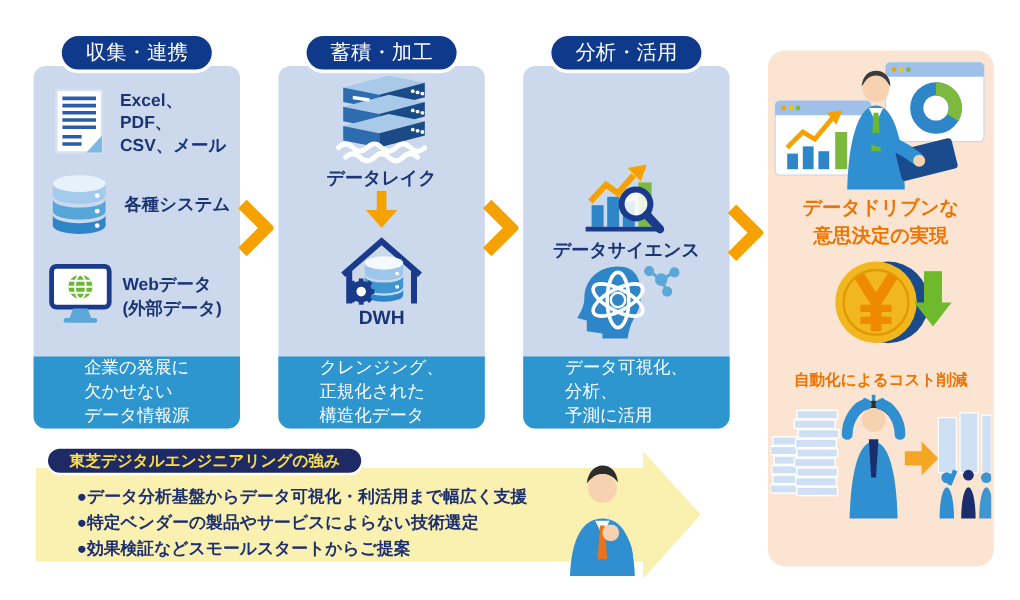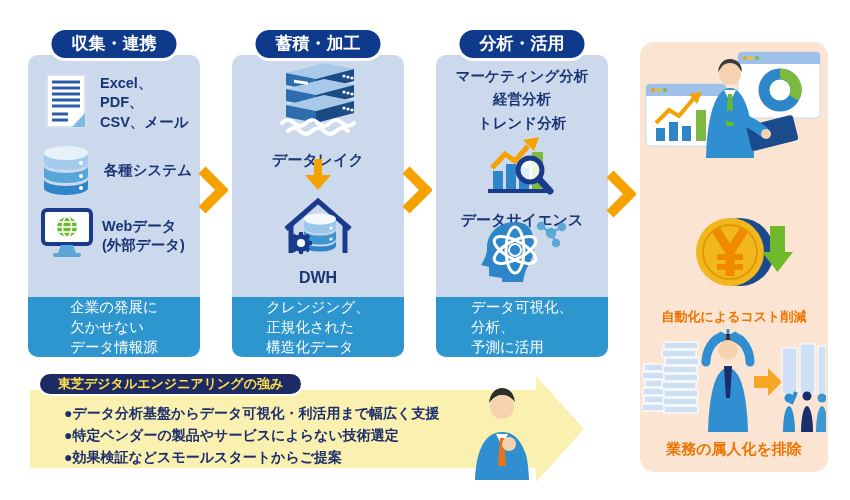--- a/index.html
+++ b/index.html
@@ -3,28 +3,28 @@
 <meta charset="utf-8">
 <style>
   * { margin:0; padding:0; box-sizing:border-box; }
   body { font-family:"Liberation Sans","DejaVu Sans",sans-serif; background:#fff; }
   #canvas { position:relative; width:850px; height:500px; background:#fff; overflow:hidden; }
   .pre { white-space:pre-line; }
 
   
   .col { position:absolute; top:55px; width:172px; height:302px; background:#ccd9ec; border-radius:10px; }
   .col-pill { position:absolute; top:-28px; left:50%; transform:translateX(-50%);
-              background:#0f3a8c; color:#fff; font-weight:bold; font-size:17px; line-height:28px;
+              background:#0f3a8c; color:#fff; font-weight:normal; font-size:17px; line-height:28px;
               padding:0 20px; border-radius:18px; border:3px solid #fff; white-space:nowrap; }
   .col-footer { position:absolute; bottom:0; left:0; width:100%; height:60px; background:#2e96cf;
                 border-radius:0 0 10px 10px; color:#fff; font-weight:normal; font-size:14.5px; line-height:1.38;
                 display:flex; align-items:center; justify-content:center; text-align:left; }
   .src-row { position:absolute; left:12px; display:flex; align-items:center; gap:8px; width:152px; }
   .src-label { color:#1a3575; font-weight:bold; font-size:14.5px; line-height:1.32; }
-  .c-label { position:absolute; width:100%; text-align:center; color:#1a3575; font-weight:bold; font-size:15px;margin-top:12px; }
+  .c-label { position:absolute; width:100%; text-align:center; color:#1a3575; font-weight:bold; font-size:15px; }
   .intro { position:absolute; top:10px; width:100%; text-align:center; color:#1a3575; font-weight:bold;
            font-size:14.5px; line-height:1.62; }
   .chev { position:absolute; }
 
   
   #panel { position:absolute; left:640px; top:42px; width:188px; height:430px; background:#fbe5d2; border-radius:14px; }
   .outcome-text { position:absolute; width:100%; text-align:center; color:#ee7300; font-weight:bold; }
 
   
   #banner { position:absolute; left:30px; top:372px; width:560px; height:112px; }
@@ -70,21 +70,21 @@
           <path d="M4,38 a22,7 0 0 0 44,0 l0,9 a22,7 0 0 1 -44,0 Z" fill="#2e86c8"></path>
           <ellipse cx="26" cy="12" rx="22" ry="7" fill="#e7f1fa"></ellipse>
           <circle cx="41" cy="22" r="2" fill="#fff"></circle>
             <circle cx="41" cy="35" r="2" fill="#fff"></circle>
           <circle cx="41" cy="47" r="2" fill="#fff"></circle>
         </svg>
       </span>
       <span class="src-label">各種システム</span>
     </div>
 
-    <div class="src-row" style="top:152px;align-items:center;">
+    <div class="src-row" style="top:164px;align-items:center;">
       <span>
         <svg width="54" height="54" viewBox="0 0 54 54">
           <rect x="3" y="3" width="48" height="34" rx="4" fill="#fff" stroke="#1a3b8c" stroke-width="4"></rect>
           <circle cx="27" cy="20" r="10" fill="#6ab82e"></circle>
           <g stroke="#fff" stroke-width="1.6" fill="none">
             <ellipse cx="27" cy="20" rx="4.5" ry="10"></ellipse>
             <line x1="17" y1="20" x2="37" y2="20"></line>
               <line x1="18.5" y1="15" x2="35.5" y2="15"></line>
             <line x1="18.5" y1="25" x2="35.5" y2="25"></line>
           </g>
@@ -170,23 +170,20 @@
     <div class="c-label" style="top:202px; font-size:16px;">DWH</div>
 
     <div class="col-footer pre">クレンジング、
 正規化された
 構造化データ</div>
   </div>
 
   <div class="col" style="left:436px;">
     <div class="col-pill">分析・活用</div>
 
-    <div class="intro pre">マーケティング分析
-経営分析
-トレンド分析</div>
 
     <div style="position:absolute; top:80px; left:50%; transform:translateX(-50%);">
       <svg width="74" height="62" viewBox="0 0 74 62">
         <rect x="8" y="36" width="10" height="18" fill="#2e86c8"></rect>
         <rect x="21" y="29" width="10" height="25" fill="#2e86c8"></rect>
         <rect x="34" y="33" width="10" height="21" fill="#2e86c8"></rect>
         <rect x="47" y="17" width="11" height="37" fill="#7cb93e"></rect>
         <line x1="3" y1="56" x2="66" y2="56" stroke="#1a3b8c" stroke-width="4"></line>
         <polyline points="7,33 20,19 30,26 43,11" stroke="#f5a200" stroke-width="5" fill="none"></polyline>
         <polygon points="38,5 54,2 49,16" fill="#f5a200"></polygon>
@@ -271,20 +268,22 @@
           <polygon points="80,40 92,40 86,52" fill="#fff"></polygon>
           <polygon points="84,44 88,44 90,76 82,76" fill="#6ab82e"></polygon>
           <g transform="rotate(-14 128 82)">
             <rect x="104" y="70" width="48" height="26" rx="3" fill="#1a4b8c"></rect>
           </g>
           <path d="M86,66 c12,2 24,8 34,16" stroke="#2f8fd0" stroke-width="11" fill="none" stroke-linecap="round"></path>
           <circle cx="122" cy="84" r="5" fill="#f6d2b0"></circle>
         </g>
       </svg>
     </div>
+    <div class="outcome-text pre" style="top:120px; font-size:16px; line-height:1.5;">データドリブンな
+意思決定の実現</div>
 
     <div style="position:absolute; left:32px; top:170px;">
       <svg width="126" height="82" viewBox="0 0 126 82">
         <circle cx="68" cy="40" r="34" fill="#1a4b8c"></circle>
         <circle cx="58" cy="40" r="34" fill="#f2b71f"></circle>
         <circle cx="58" cy="40" r="27" fill="none" stroke="#e09a00" stroke-width="2"></circle>
         <g stroke="#ef8a00" stroke-linecap="butt">
           <line x1="44" y1="18" x2="58" y2="40" stroke-width="9"></line>
           <line x1="72" y1="18" x2="58" y2="40" stroke-width="9"></line>
           <line x1="58" y1="38" x2="58" y2="64" stroke-width="9"></line>
@@ -341,21 +340,20 @@
           <circle cx="147" cy="74" r="4.5" fill="#2f8fd0"></circle>
             <path d="M141,108 c0,-16 3,-26 6,-26 c3,0 6,10 6,26 Z" fill="#2f8fd0"></path>
           <line x1="149" y1="80" x2="154" y2="68" stroke="#2f8fd0" stroke-width="4"></line>
           <circle cx="165" cy="72" r="4.5" fill="#1a2e6e"></circle>
             <path d="M159,108 c0,-16 3,-26 6,-26 c3,0 6,10 6,26 Z" fill="#1a2e6e"></path>
           <circle cx="180" cy="74" r="4.5" fill="#3f97d2"></circle>
             <path d="M174,108 c0,-16 3,-26 6,-26 c3,0 6,10 6,26 Z" fill="#3f97d2"></path>
         </g>
       </svg>
     </div>
-    <div class="outcome-text" style="top:398px; font-size:15px;">業務の属人化を排除</div>
   </div>
 
   <div id="banner">
     <svg width="560" height="112" viewBox="0 0 560 112" style="position:absolute;left:0;top:0;">
       <polygon points="0,18 506,18 506,4 554,57 506,110 506,96 0,96" fill="#faf0b0"></polygon>
     </svg>
     <div id="banner-pill">東芝デジタルエンジニアリングの強み</div>
     <div id="banner-bullets">
       <div>●データ分析基盤からデータ可視化・利活用まで幅広く支援</div>
       <div>●特定ベンダーの製品やサービスによらない技術選定</div>

